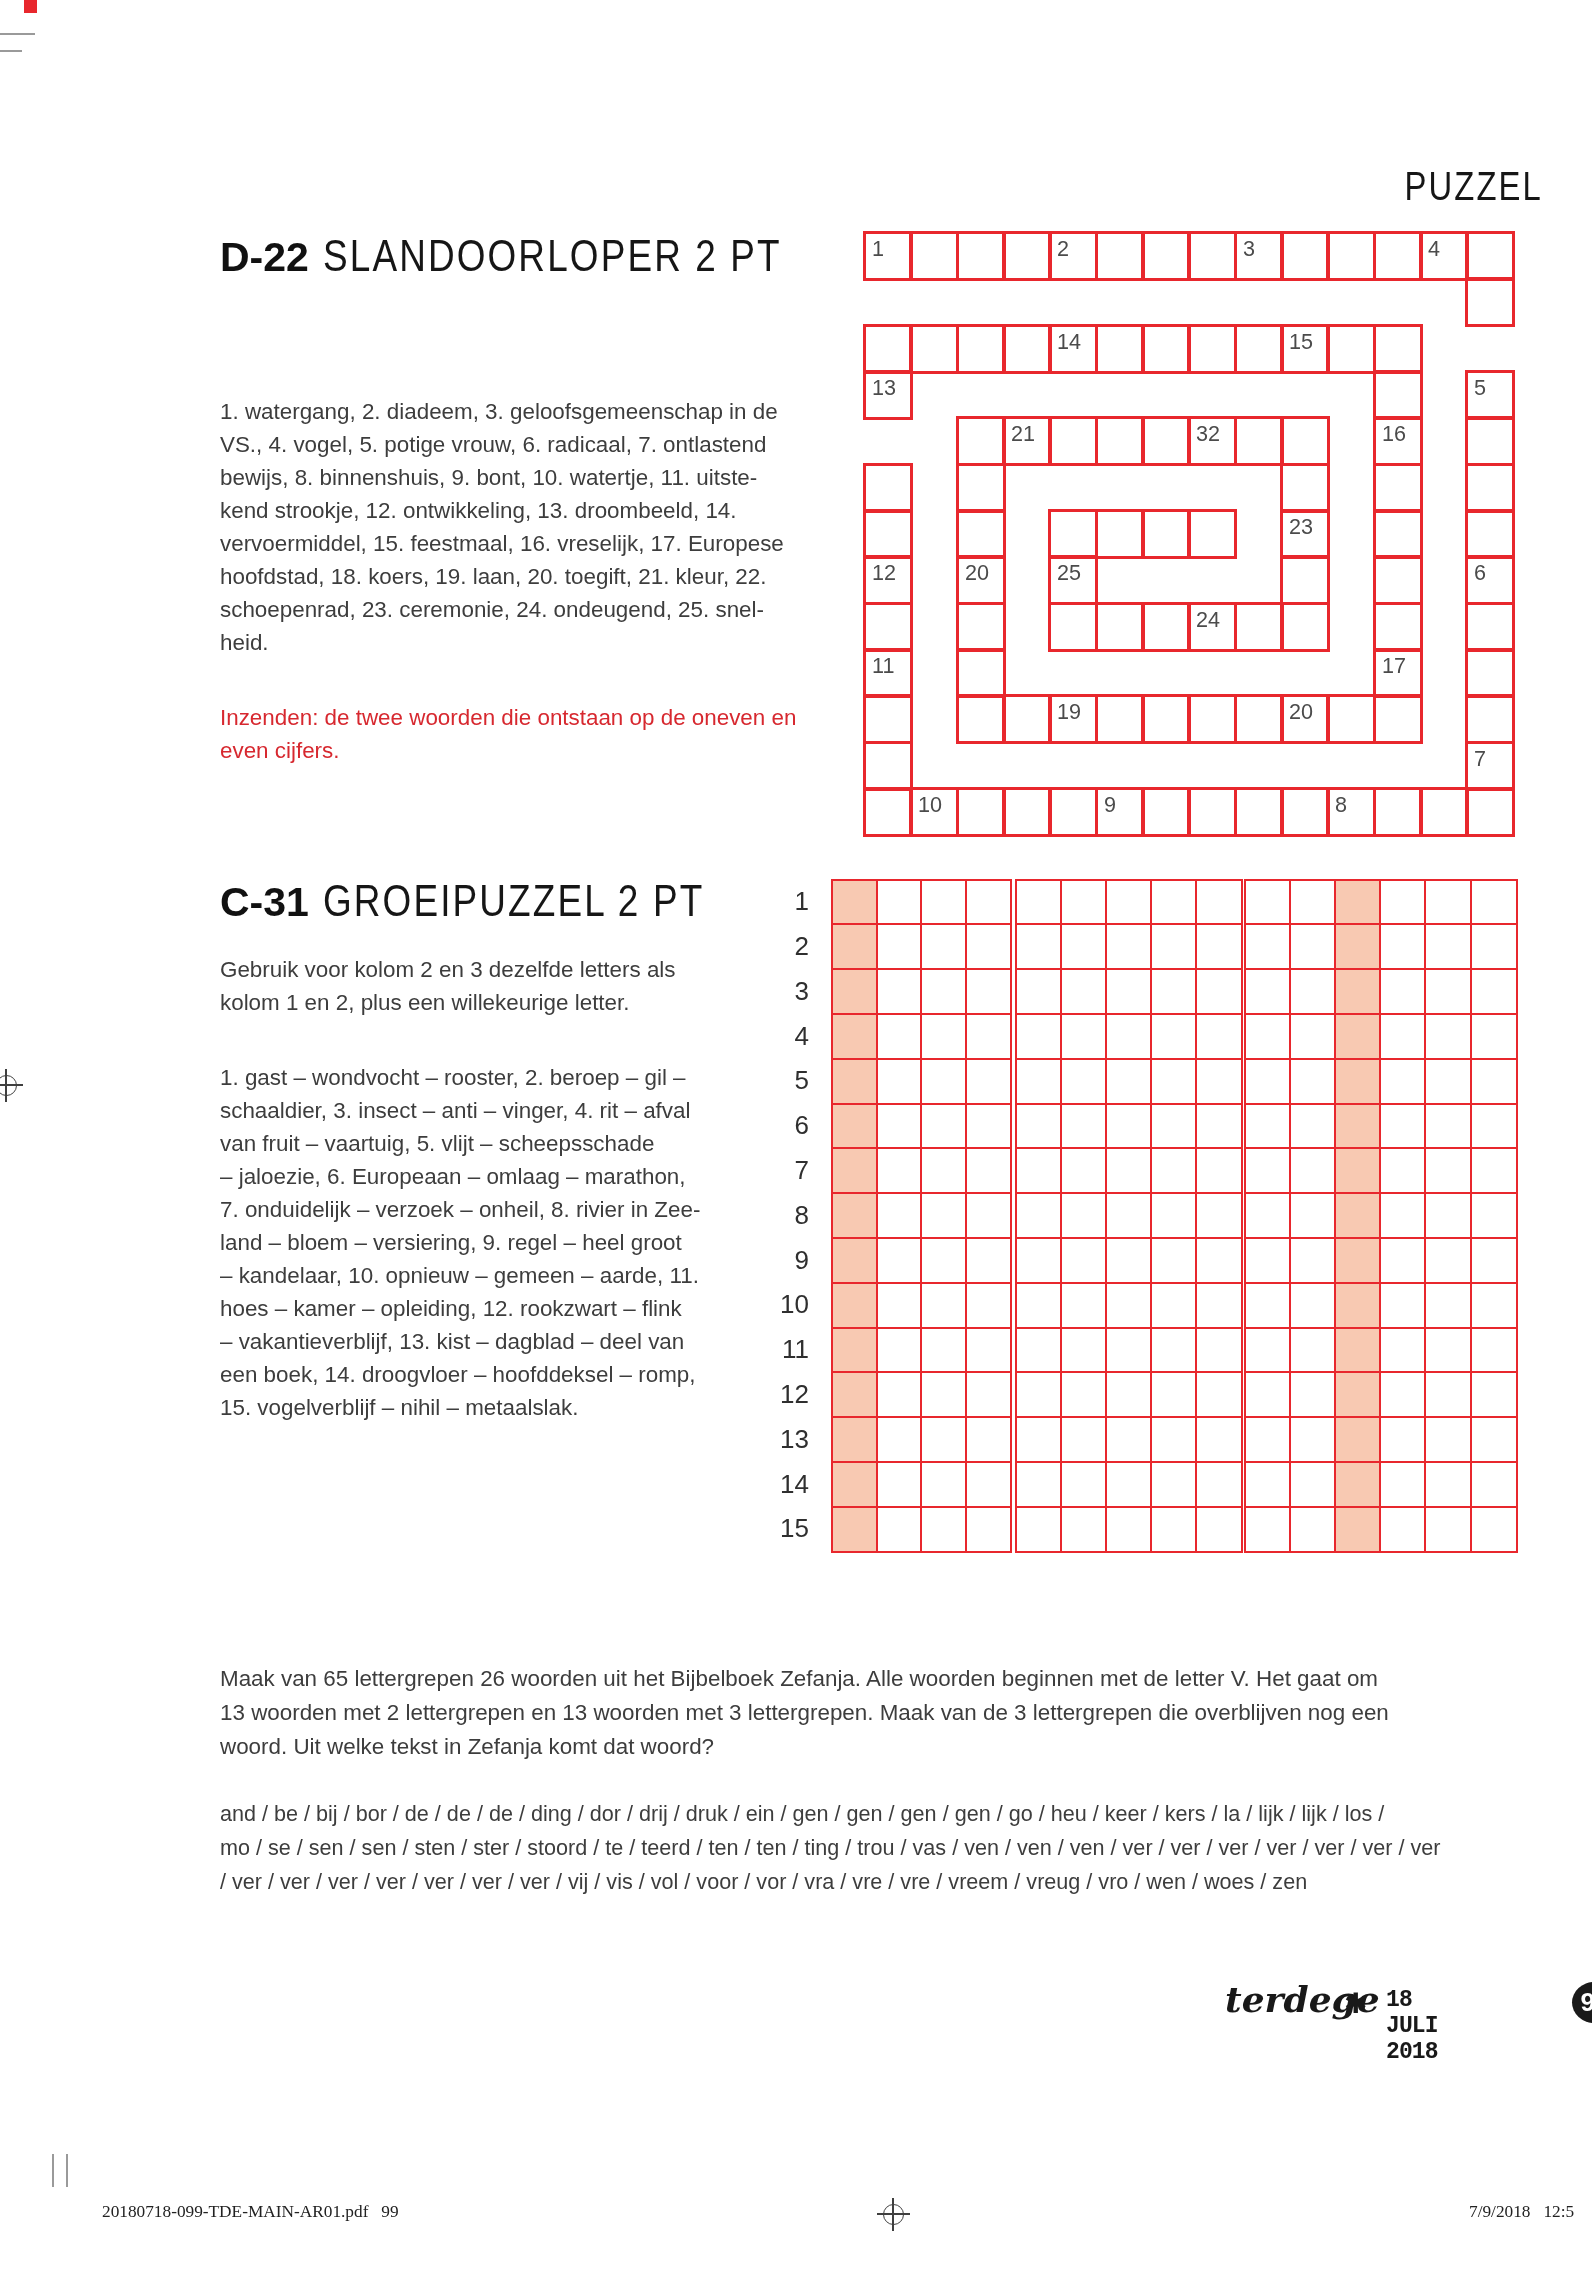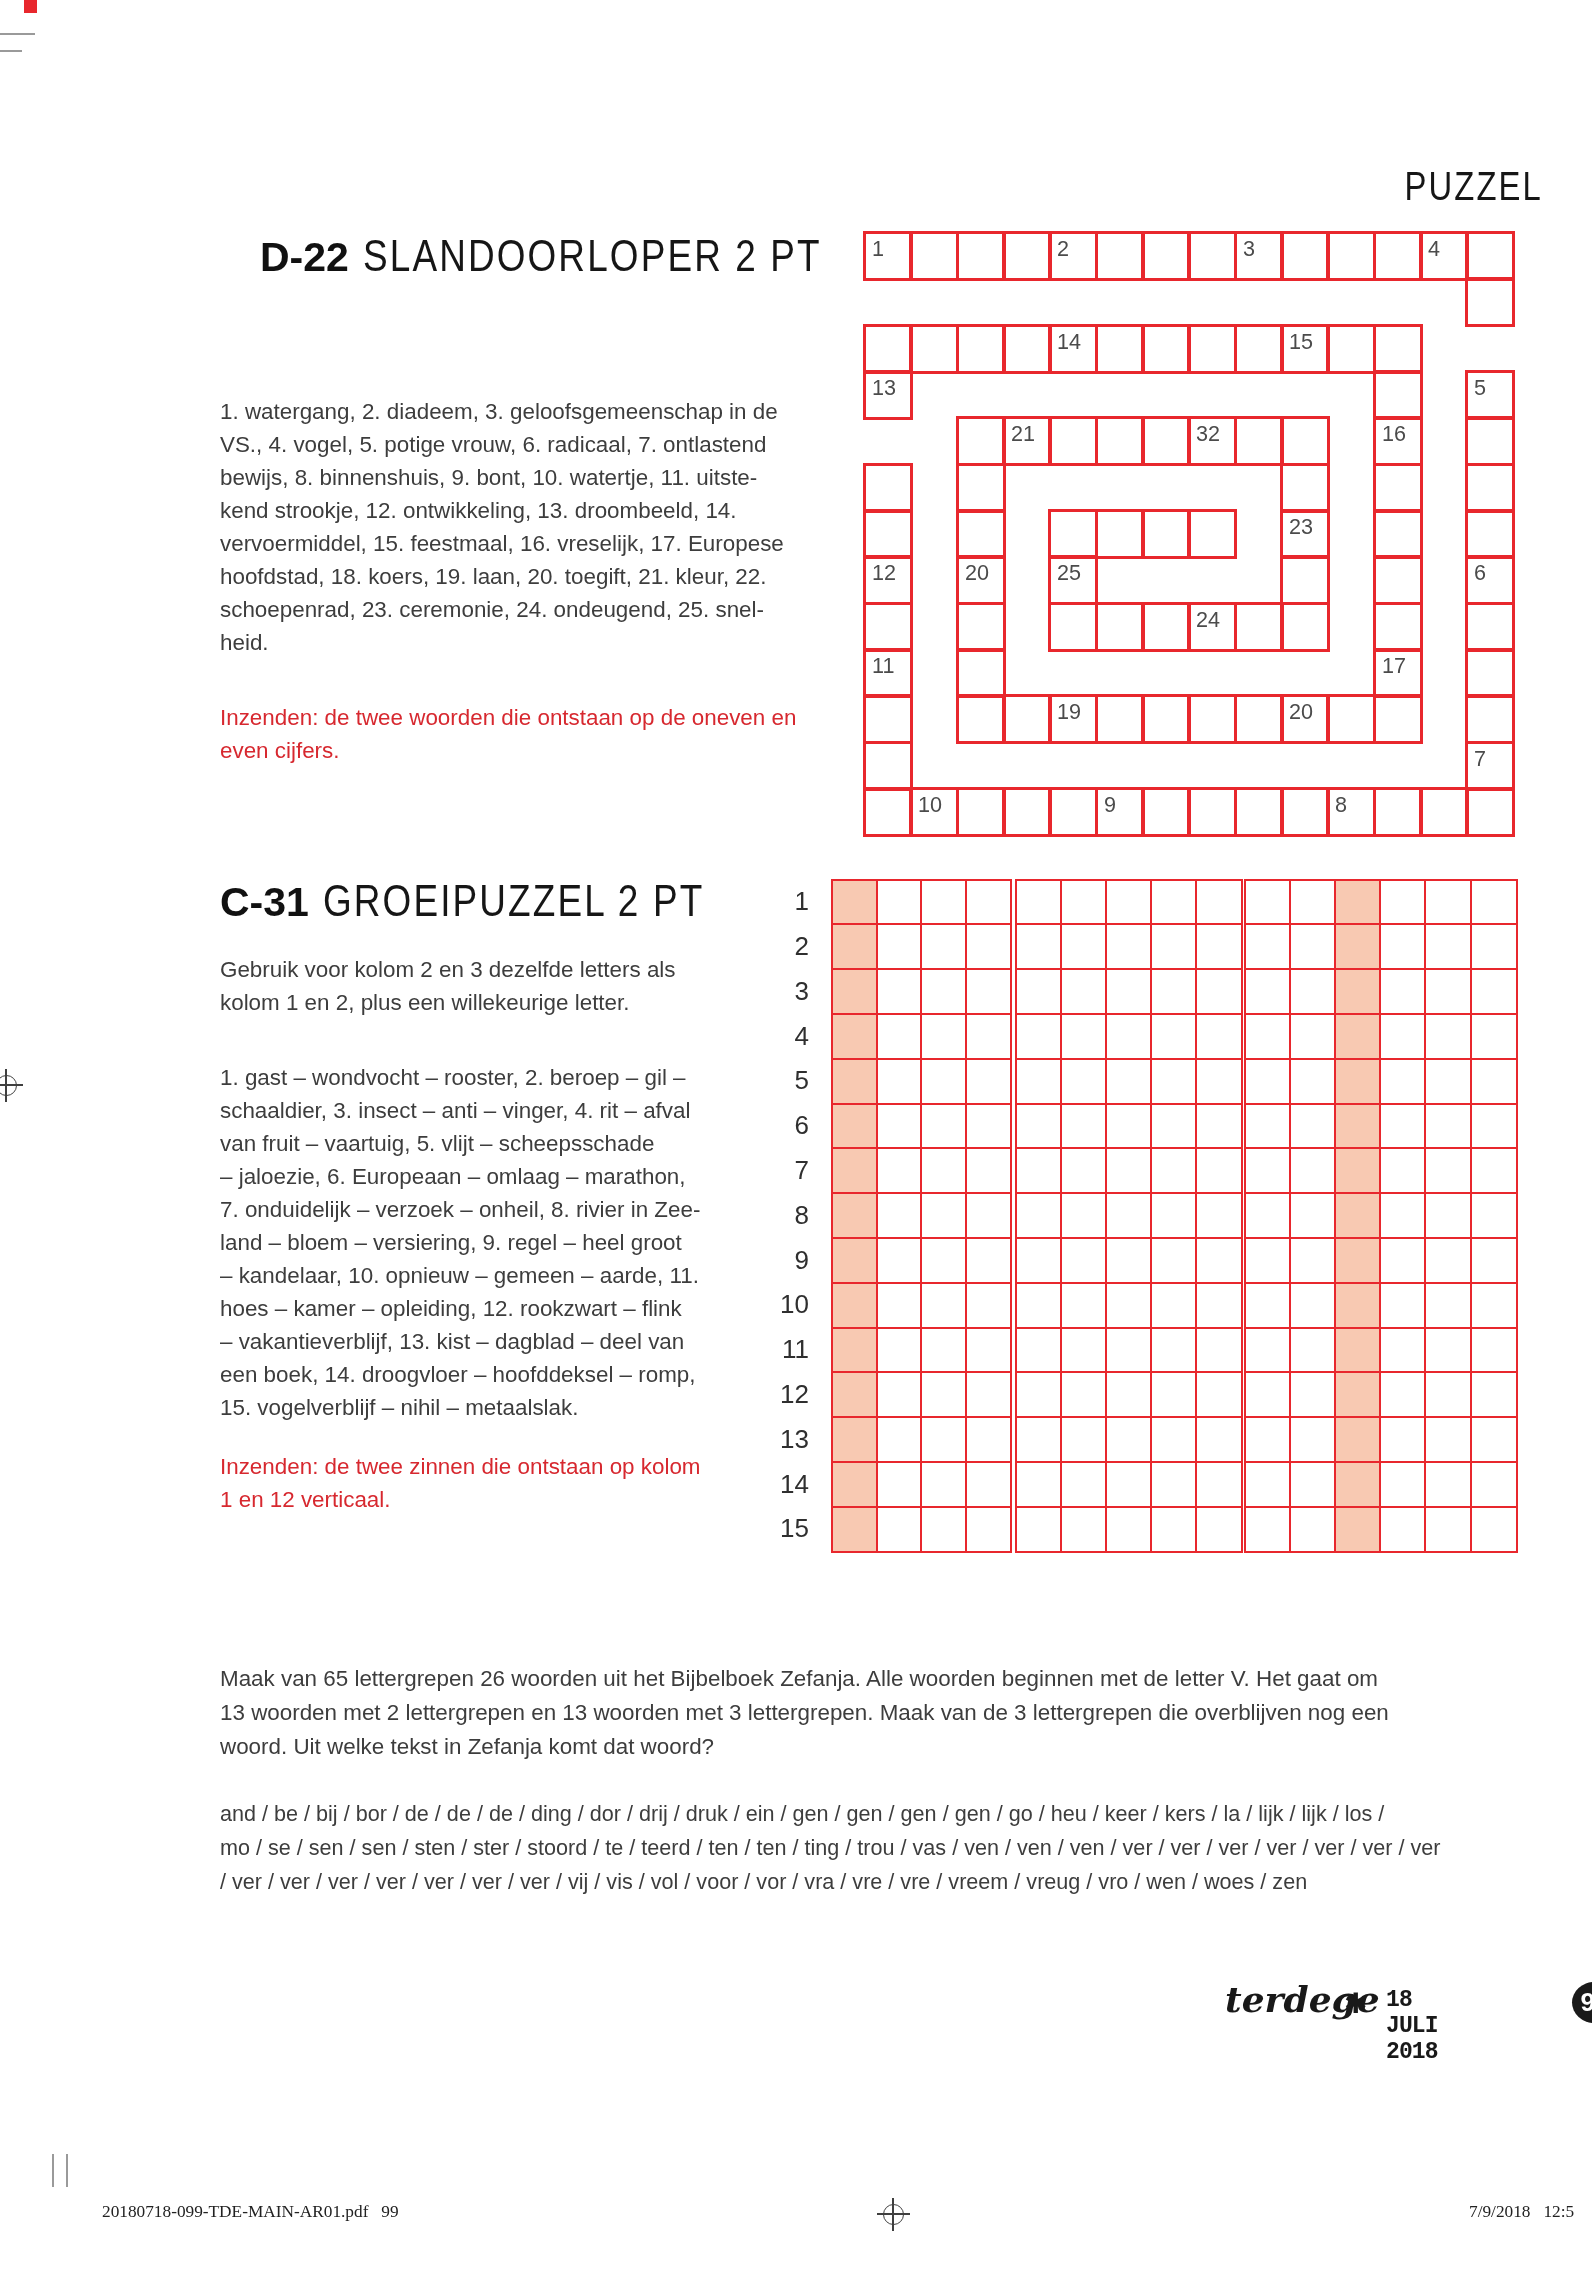--- a/index.html
+++ b/index.html
@@ -55,21 +55,21 @@
       <span class="hline"></span>
       <span class="vline"></span>
   </div>
   <div class="mark" style="left:52px;top:2154px;width:1.7px;height:33px;"></div>
   <div class="mark" style="left:66px;top:2154px;width:1.7px;height:33px;"></div>
 
   <div class="abs" style="right:49px;top:164px;">
     <span class="hand" style="font-size:40px;transform-origin:right bottom;">PUZZEL</span>
   </div>
 
-  <div class="abs sec-title" style="left:220px;top:230px;margin-left:40px;">
+  <div class="abs sec-title" style="left:220px;top:230px;">
     <span class="sec-id">D-22</span>
     <span class="hand sec-hand">SLANDOORLOPER 2 PT</span>
   </div>
   <div class="abs body-text" style="left:220px;top:395px;width:656px;">1. watergang, 2. diadeem, 3. geloofsgemeenschap in de
 VS., 4. vogel, 5. potige vrouw, 6. radicaal, 7. ontlastend
 bewijs, 8. binnenshuis, 9. bont, 10. watertje, 11. uitste-
 kend strookje, 12. ontwikkeling, 13. droombeeld, 14.
 vervoermiddel, 15. feestmaal, 16. vreselijk, 17. Europese
 hoofdstad, 18. koers, 19. laan, 20. toegift, 21. kleur, 22.
 schoepenrad, 23. ceremonie, 24. ondeugend, 25. snel-
@@ -241,22 +241,20 @@
 schaaldier, 3. insect – anti – vinger, 4. rit – afval
 van fruit – vaartuig, 5. vlijt – scheepsschade
 – jaloezie, 6. Europeaan – omlaag – marathon,
 7. onduidelijk – verzoek – onheil, 8. rivier in Zee-
 land – bloem – versiering, 9. regel – heel groot
 – kandelaar, 10. opnieuw – gemeen – aarde, 11.
 hoes – kamer – opleiding, 12. rookzwart – flink
 – vakantieverblijf, 13. kist – dagblad – deel van
 een boek, 14. droogvloer – hoofddeksel – romp,
 15. vogelverblijf – nihil – metaalslak.</div>
-  <div class="abs red-note" style="left:220px;top:1450px;width:552px;">Inzenden: de twee zinnen die ontstaan op kolom
-1 en 12 verticaal.</div>
   <div id="c22-grid">
       <div class="ccell shaded" style="left: 831px; top: 879px; width: 47px; height: 47px;"></div>
       <div class="ccell" style="left: 876px; top: 879px; width: 47px; height: 47px;"></div>
       <div class="ccell" style="left: 920px; top: 879px; width: 47px; height: 47px;"></div>
       <div class="ccell" style="left: 965px; top: 879px; width: 47px; height: 47px;"></div>
       <div class="ccell shaded" style="left: 831px; top: 923px; width: 47px; height: 47px;"></div>
       <div class="ccell" style="left: 876px; top: 923px; width: 47px; height: 47px;"></div>
       <div class="ccell" style="left: 920px; top: 923px; width: 47px; height: 47px;"></div>
       <div class="ccell" style="left: 965px; top: 923px; width: 47px; height: 47px;"></div>
       <div class="ccell shaded" style="left: 831px; top: 968px; width: 47px; height: 47px;"></div>

